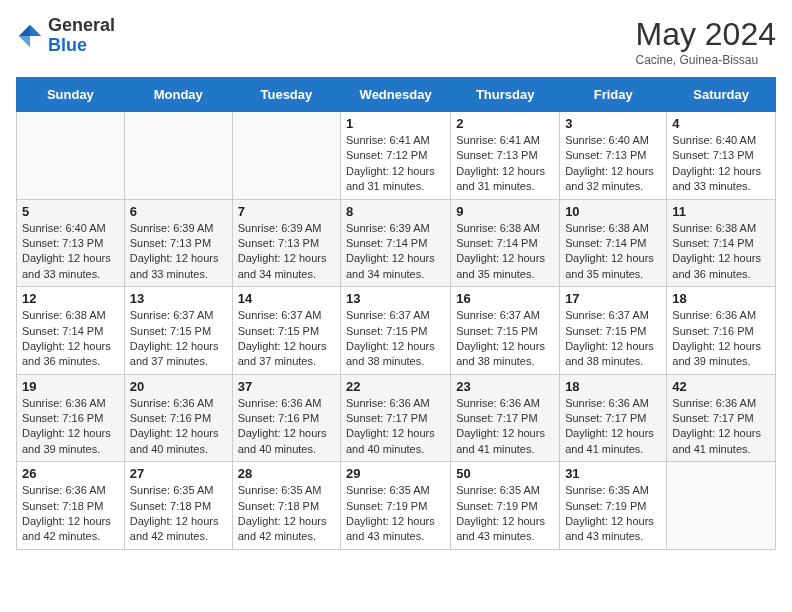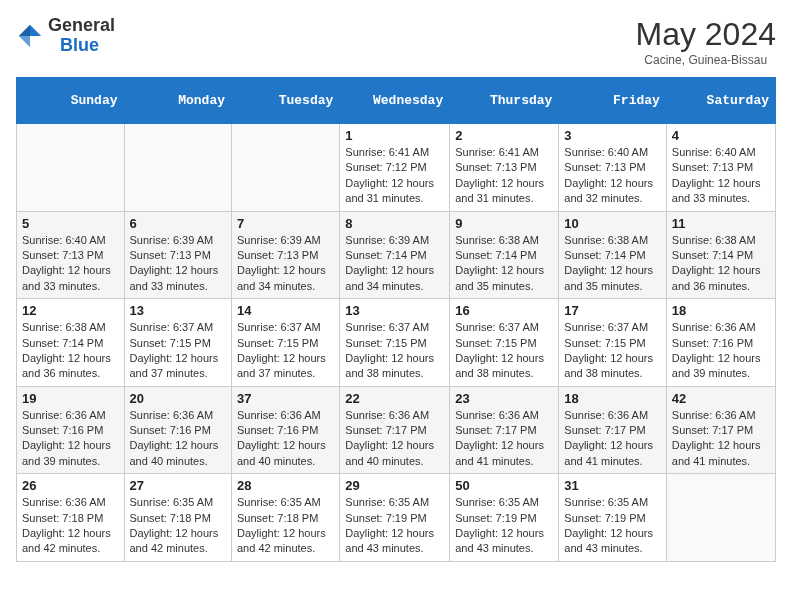--- a/index.html
+++ b/index.html
@@ -20,51 +20,50 @@
       display: flex;
       align-items: center;
       gap: 4px;
     }
     .logo-text {
       font-size: 18px;
       font-weight: bold;
       line-height: 1.1;
     }
     .logo-general { color: #333; }
-    .logo-blue { color: #1a6dc4; margin-left: 12px; }
+    .logo-blue { color: #1a6dc4; }
     .logo-icon {
       width: 28px;
       height: 28px;
     }
     .title-block {
-      text-align: center;
+      text-align: left;
     }
     .calendar-title {
       font-size: 32px;
       font-weight: normal;
       color: #333;
     }
     .calendar-subtitle {
       font-size: 12px;
       color: #555;
     }
     table {
       width: 100%;
       border-collapse: collapse;
       font-size: 11px;
     }
     thead tr th {
       background: #2176c8;
       color: #fff;
-      padding: 15px 6px;
-      text-align: right;
+      padding: 9px 6px;
+      text-align: center;
       font-size: 13px;
       font-weight: bold;
       border: 1px solid #2176c8;
-      font-family: Liberation Mono, monospace;
     }
     tbody tr td {
       border: 1px solid #ccc;
       vertical-align: top;
       padding: 4px 5px;
       width: 113px;
       min-height: 80px;
       background: #fff;
     }
     tbody tr:nth-child(even) td {

